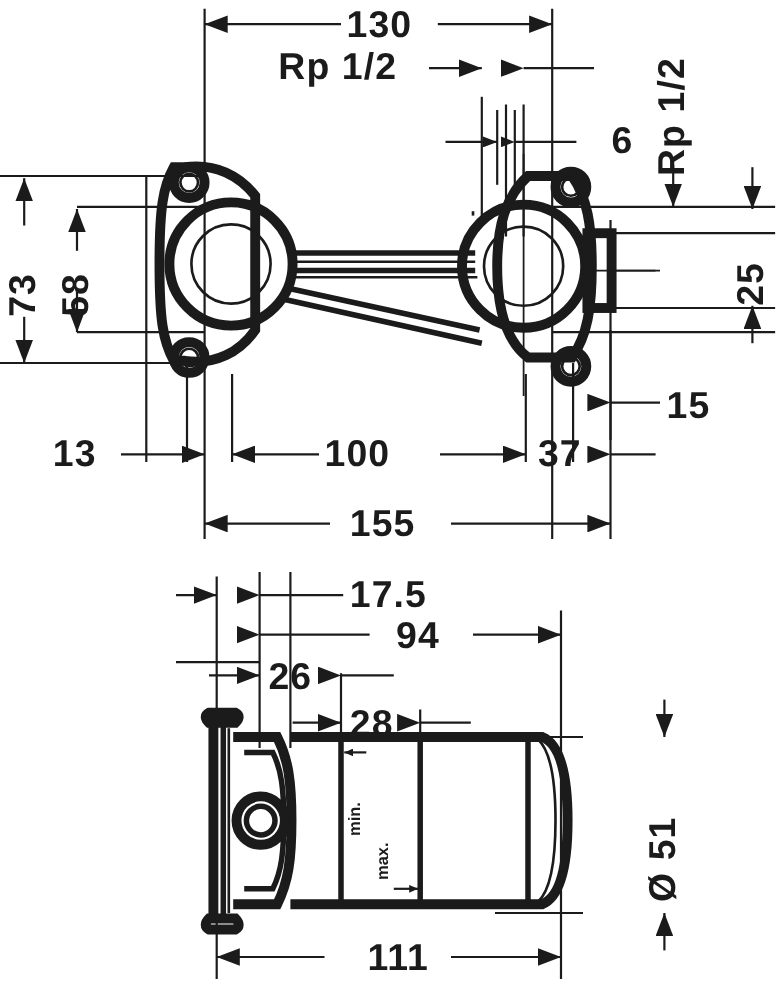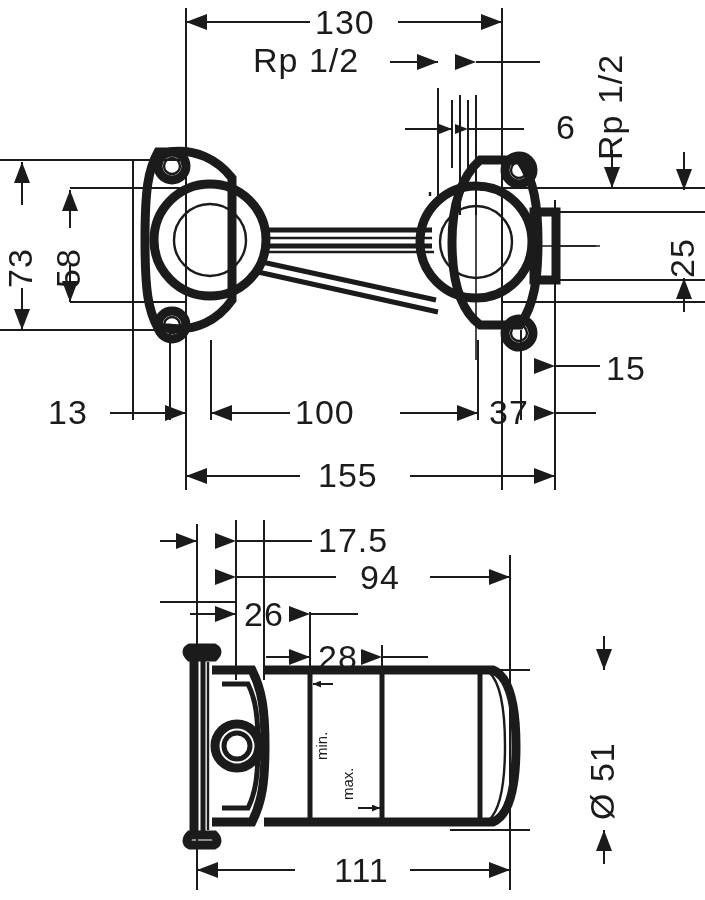--- a/index.html
+++ b/index.html
@@ -1,17 +1,17 @@
 <!DOCTYPE html>
 <html><head>
 <meta charset="utf-8">
 <style>
   html,body{margin:0;padding:0;background:#ffffff;}
   body{width:705px;height:900px;font-family:"Liberation Sans",sans-serif;}
-  #stage{position:relative;width:705px;height:900px;overflow:hidden;background:#fff;}
+  #stage{position:relative;width:705px;height:900px;overflow:hidden;background:#fff;font-weight:bold;}
   svg{display:block;}
   .dimtext{font-family:"Liberation Sans",sans-serif;fill:#1b1b1b;font-size:34px;letter-spacing:1px;}
   .dimtext-sm{font-family:"Liberation Sans",sans-serif;fill:#1b1b1b;font-size:15px;}
   .thin{stroke:#1b1b1b;stroke-width:2;fill:none;}
   .thinner{stroke:#1b1b1b;stroke-width:1.6;fill:none;}
   .arrowfill{fill:#1b1b1b;}
   .body-out{fill:none;stroke:#1b1b1b;stroke-width:9;}
   .body-mid{fill:none;stroke:#1b1b1b;stroke-width:5;}
   .body-thin{fill:none;stroke:#1b1b1b;stroke-width:2.4;}
 </style>

